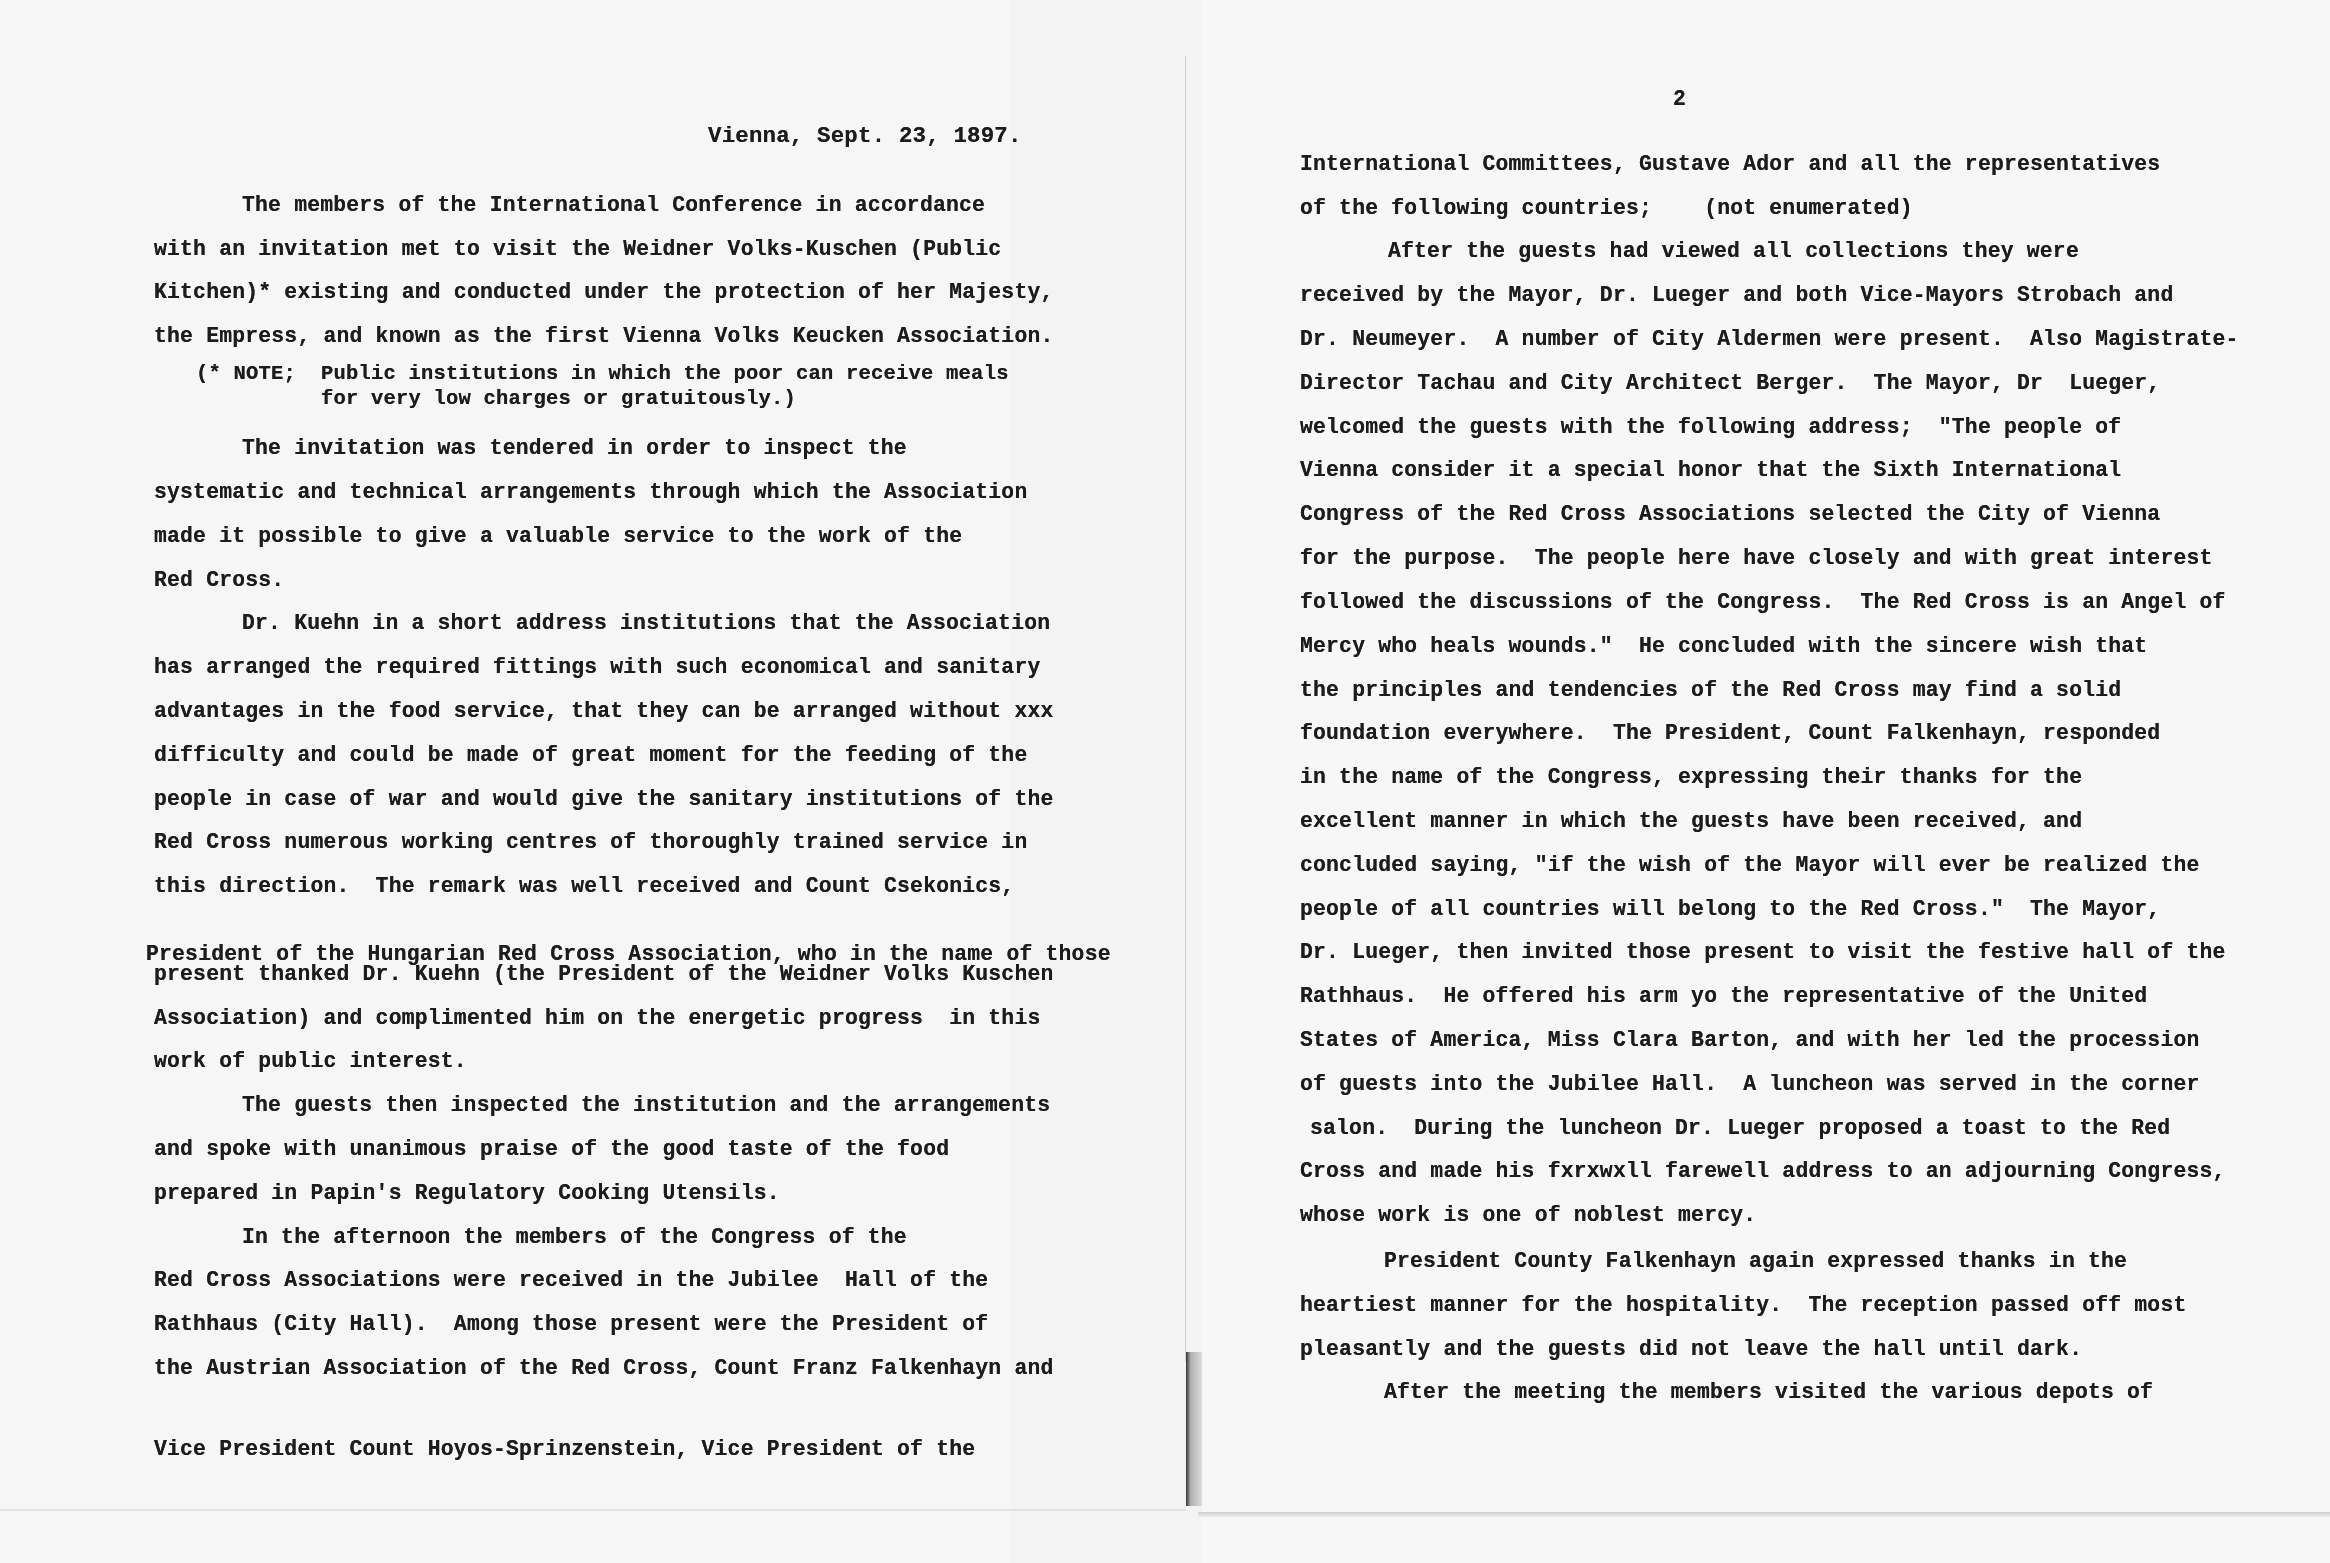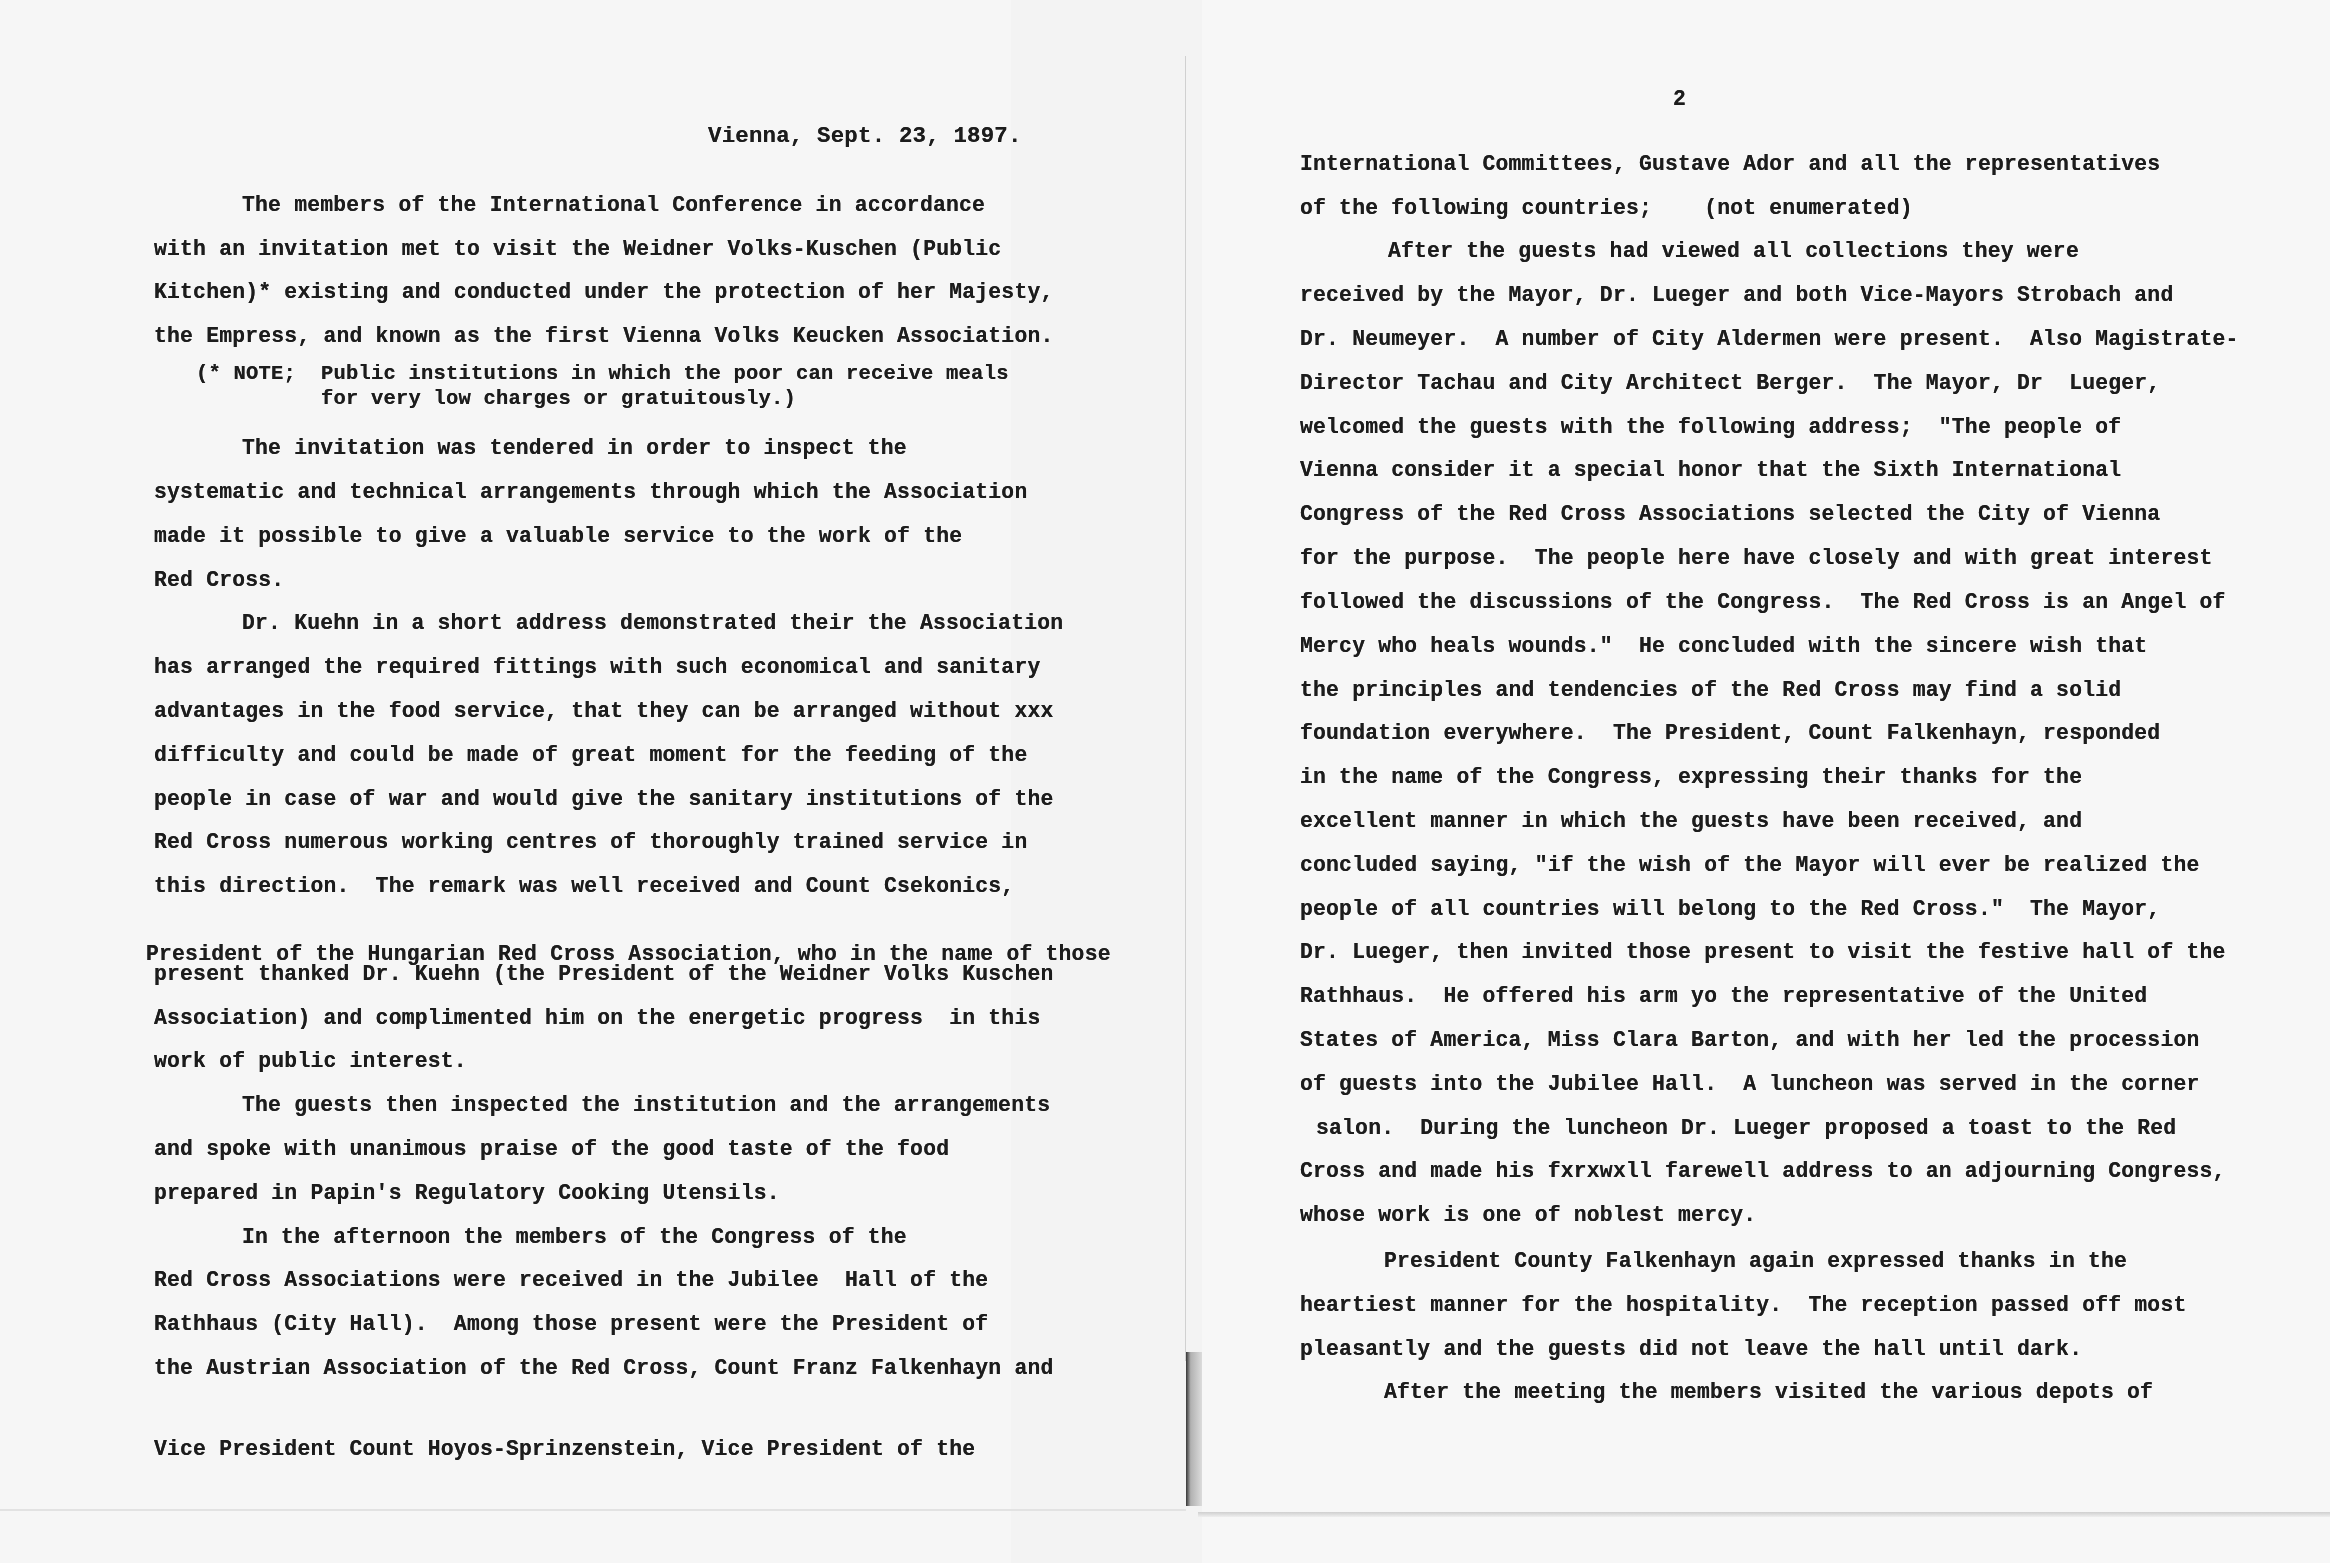--- a/index.html
+++ b/index.html
@@ -101,21 +101,21 @@
   <div class="text" style="left:154px; top:282px;">Kitchen)* existing and conducted under the protection of her Majesty,</div>
   <div class="text" style="left:154px; top:326px;">the Empress, and known as the first Vienna Volks Keucken Association.</div>
   <div class="text note" style="left:196px; top:364px;">(* NOTE;  Public institutions in which the poor can receive meals</div>
   <div class="text note" style="left:196px; top:389px;">          for very low charges or gratuitously.)</div>
 
   <div class="text" style="left:242px; top:438px;">The invitation was tendered in order to inspect the</div>
   <div class="text" style="left:154px; top:482px;">systematic and technical arrangements through which the Association</div>
   <div class="text" style="left:154px; top:526px;">made it possible to give a valuable service to the work of the</div>
   <div class="text" style="left:154px; top:570px;">Red Cross.</div>
 
-  <div class="text" style="left:242px; top:613px;">Dr. Kuehn in a short address demonstrated their the Association</div>
+  <div class="text" style="left:242px; top:613px;">Dr. Kuehn in a short address institutions that the Association</div>
   <div class="text" style="left:154px; top:657px;">has arranged the required fittings with such economical and sanitary</div>
   <div class="text" style="left:154px; top:701px;">advantages in the food service, that they can be arranged without xxx</div>
   <div class="text" style="left:154px; top:745px;">difficulty and could be made of great moment for the feeding of the</div>
   <div class="text" style="left:154px; top:789px;">people in case of war and would give the sanitary institutions of the</div>
   <div class="text" style="left:154px; top:832px;">Red Cross numerous working centres of thoroughly trained service in</div>
   <div class="text" style="left:154px; top:876px;">this direction.  The remark was well received and Count Csekonics,</div>
   <div class="text" style="left:146px; top:920px;margin-top:24px;">President of the Hungarian Red Cross Association, who in the name of those</div>
   <div class="text" style="left:154px; top:964px;">present thanked Dr. Kuehn (the President of the Weidner Volks Kuschen</div>
   <div class="text" style="left:154px; top:1008px;">Association) and complimented him on the energetic progress  in this</div>
   <div class="text" style="left:154px; top:1051px;">work of public interest.</div>
@@ -153,21 +153,21 @@
   <div class="text" style="left:98px; top:680px;">the principles and tendencies of the Red Cross may find a solid</div>
   <div class="text" style="left:98px; top:723px;">foundation everywhere.  The President, Count Falkenhayn, responded</div>
   <div class="text" style="left:98px; top:767px;">in the name of the Congress, expressing their thanks for the</div>
   <div class="text" style="left:98px; top:811px;">excellent manner in which the guests have been received, and</div>
   <div class="text" style="left:98px; top:855px;">concluded saying, "if the wish of the Mayor will ever be realized the</div>
   <div class="text" style="left:98px; top:899px;">people of all countries will belong to the Red Cross."  The Mayor,</div>
   <div class="text" style="left:98px; top:942px;">Dr. Lueger, then invited those present to visit the festive hall of the</div>
   <div class="text" style="left:98px; top:986px;">Rathhaus.  He offered his arm yo the representative of the United</div>
   <div class="text" style="left:98px; top:1030px;">States of America, Miss Clara Barton, and with her led the procession</div>
   <div class="text" style="left:98px; top:1074px;">of guests into the Jubilee Hall.  A luncheon was served in the corner</div>
-  <div class="text" style="left:114px; top:1118px;">salon.  During the luncheon Dr. Lueger proposed a toast to the Red</div>
+  <div class="text" style="left:108px; top:1118px;">salon.  During the luncheon Dr. Lueger proposed a toast to the Red</div>
   <div class="text" style="left:98px; top:1161px;">Cross and made his fxrxwxll farewell address to an adjourning Congress,</div>
   <div class="text" style="left:98px; top:1205px;">whose work is one of noblest mercy.</div>
   <div class="text" style="left:182px; top:1251px;">President County Falkenhayn again expressed thanks in the</div>
   <div class="text" style="left:98px; top:1295px;">heartiest manner for the hospitality.  The reception passed off most</div>
   <div class="text" style="left:98px; top:1339px;">pleasantly and the guests did not leave the hall until dark.</div>
   <div class="text" style="left:182px; top:1382px;">After the meeting the members visited the various depots of</div>
 </div>
 
 <div class="page-bottom-edge"></div>
 

